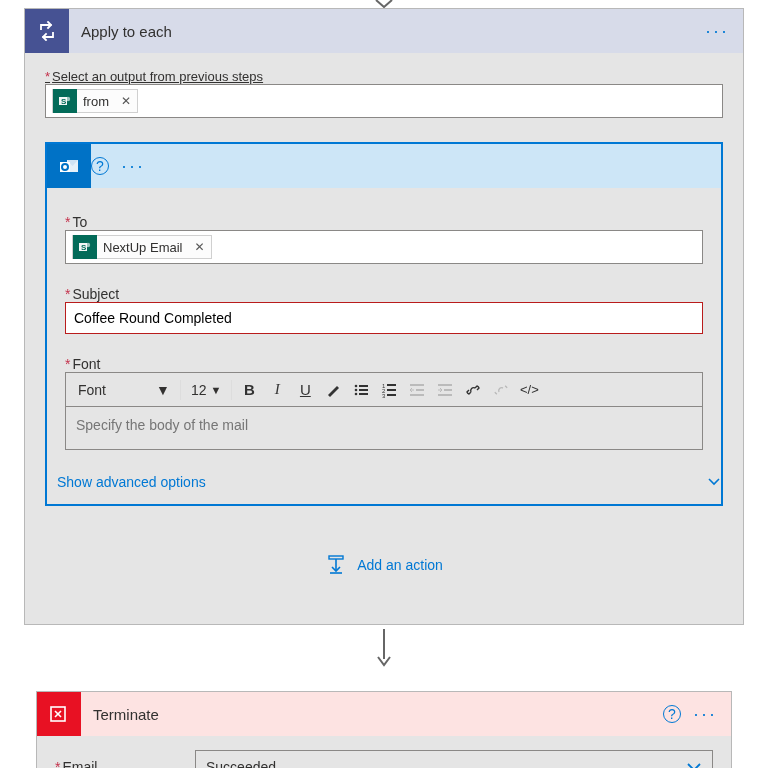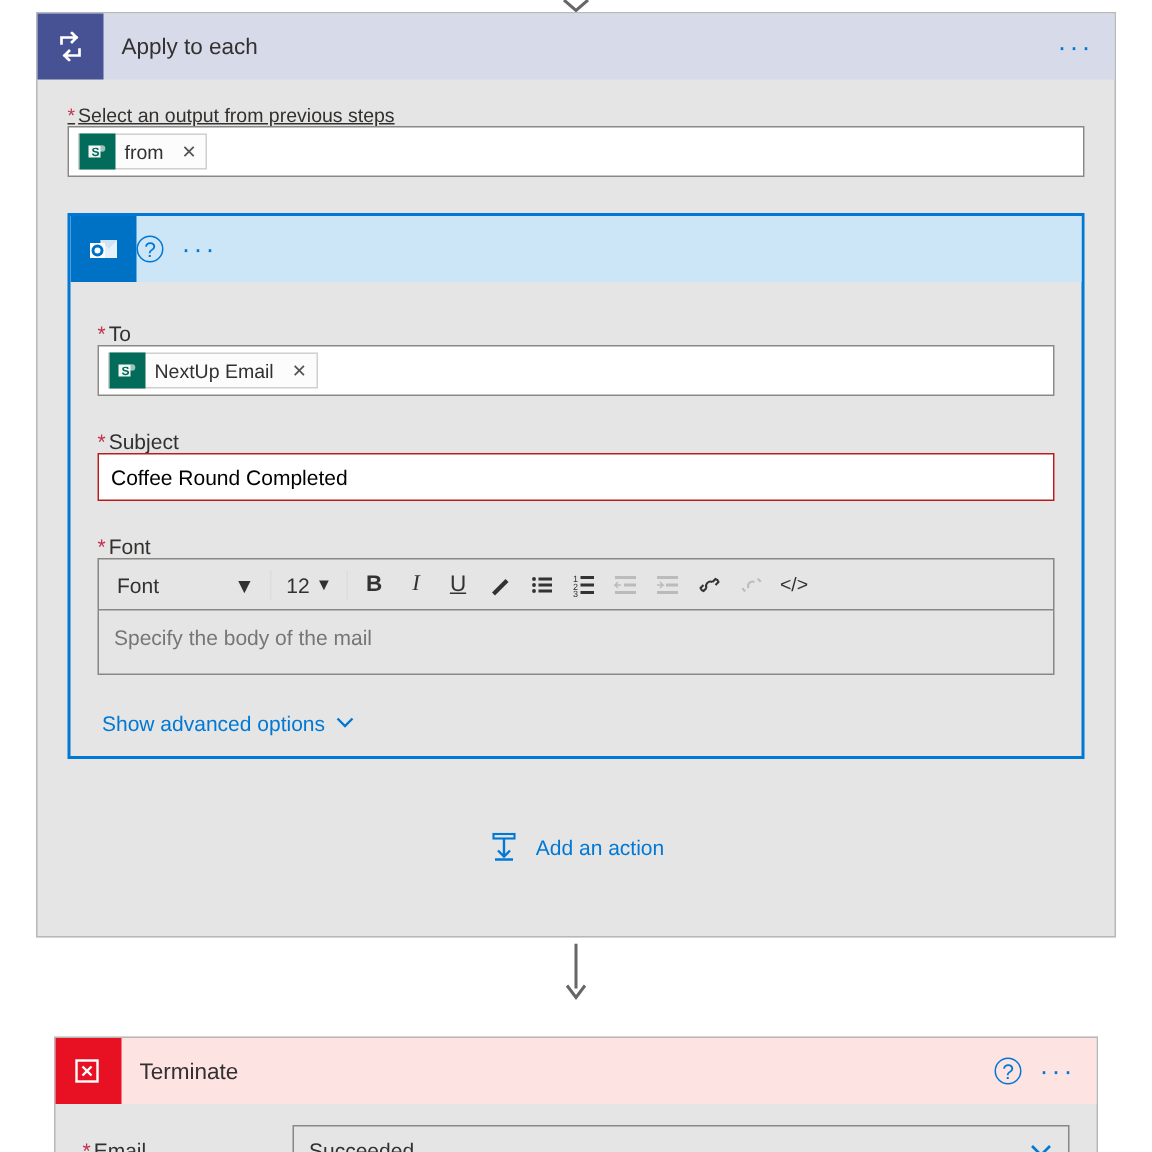--- a/index.html
+++ b/index.html
@@ -41,21 +41,21 @@
   .plain-input { width: 100%; border: 1px solid #b91c1c; height: 32px; padding: 0 8px; font-size: 14px; }
 
   .editor-box { border: 1px solid #8a8886; }
   .editor-toolbar { border-bottom: 1px solid #8a8886; height: 34px; display:flex; align-items:center; padding: 0 6px; gap: 2px; }
   .tb-select { display:flex; align-items:center; gap:4px; padding: 0 6px; height: 24px; font-size: 14px; }
   .tb-btn { width: 26px; height: 26px; display:flex; align-items:center; justify-content:center; font-size: 15px; color:#333; }
   .tb-btn.disabled { color: #bbb; }
   .tb-sep { width: 1px; height: 20px; background: #ddd; margin: 0 2px; }
   .editor-body { padding: 10px; color: #767676; font-size: 14px; min-height: 42px;}
 
-  .adv-link { color: #0078d4; font-size: 14px; margin-top: 24px; display:flex; align-items:center; gap:6px; cursor:pointer; padding-left: 21px; padding-bottom: 14px;}
+  .adv-link { color: #0078d4; font-size: 14px; margin-top: 24px; display:flex; align-items:center; gap:6px; cursor:pointer; padding-left: 10px; padding-bottom: 14px; justify-content: space-between;}
 
   .add-action { display: flex; justify-content: center; margin: 48px 0 24px 0; }
   .add-action-inner { display:flex; align-items:center; gap:10px; color:#0078d4; font-size:14px; cursor:pointer; }
 
   
   .term-card { border: 1px solid #b8b8b8; margin: 16px 36px; }
   .term-header { background: #fde3e2; }
   .term-icon-box { background: #e81123; }
   .term-body { padding: 14px 18px 22px 18px; }
   .dropdown { border: 1px solid #8a8886; height: 34px; display:flex; align-items:center; justify-content:space-between; padding: 0 10px; font-size:14px; }

